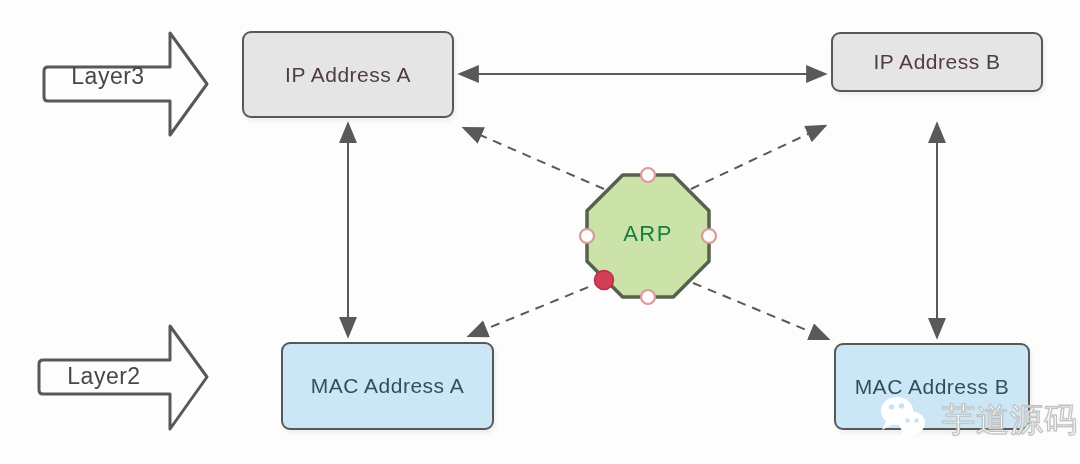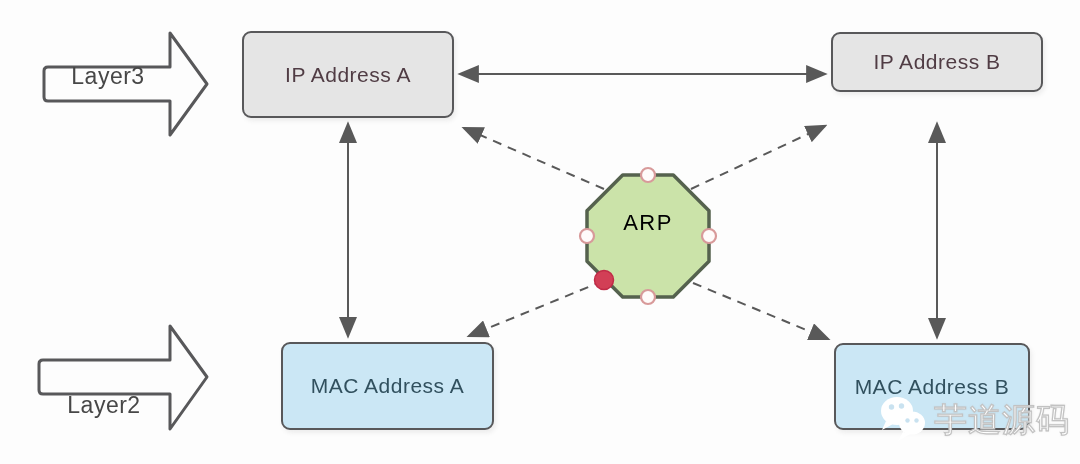--- a/index.html
+++ b/index.html
@@ -36,50 +36,50 @@
   .layer-label {
     position: absolute;
     display: flex;
     align-items: center;
     justify-content: center;
     font-size: 23px;
     color: #474747;
     letter-spacing: 0.5px;
   }
   .label-layer3 { left: 46px; top: 66px;  width: 124px; height: 21px; }
-  .label-layer2 { left: 41px; top: 359px; width: 126px; height: 35px; margin-top: 29px; }
+  .label-layer2 { left: 41px; top: 359px; width: 126px; height: 35px; }
 
   .arp-label {
     position: absolute;
-    left: 598px; top: 208px;
+    left: 598px; top: 219px;
     width: 100px; height: 30px;
     display: flex;
     align-items: center;
     justify-content: center;
     font-size: 22px;
     letter-spacing: 1.5px;
-    color: #000000;
+    color: #15803d;
   }
 
   .watermark {
     position: absolute;
     left: 878px; top: 390px;
     width: 200px; height: 60px;
     display: flex;
     align-items: center;
     z-index: 5;
   }
   .watermark-text {
     font-size: 33px;
     color: #ffffff;
     -webkit-text-stroke: 1.2px #c2c2c2;
     text-shadow: 0 0 2px rgba(170,170,170,0.7);
     letter-spacing: 1px;
     white-space: nowrap;
-    margin-left: 4px;
+    margin-left: 12px;
   }
 </style>
 </head>
 <body>
 
 <div class="canvas">
 
   <svg class="layer-svg" width="1080" height="464" viewBox="0 0 1080 464">
     <defs>
       <marker id="arrow" viewBox="0 0 12 10" refX="10.5" refY="5" markerWidth="11" markerHeight="9" orient="auto-start-reverse">

